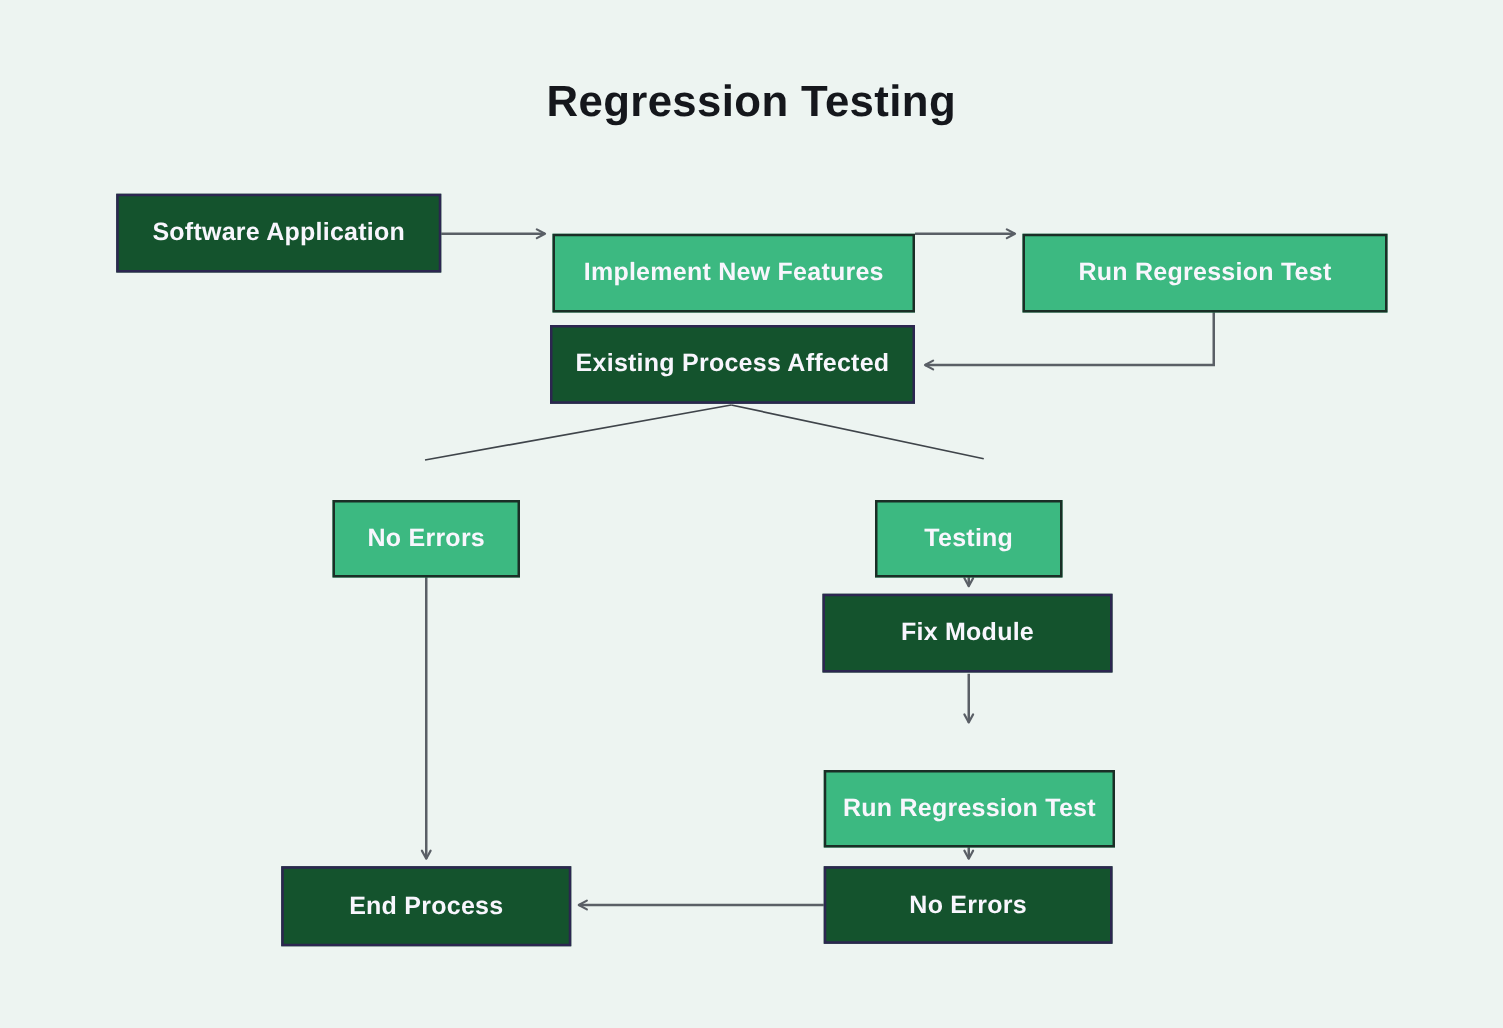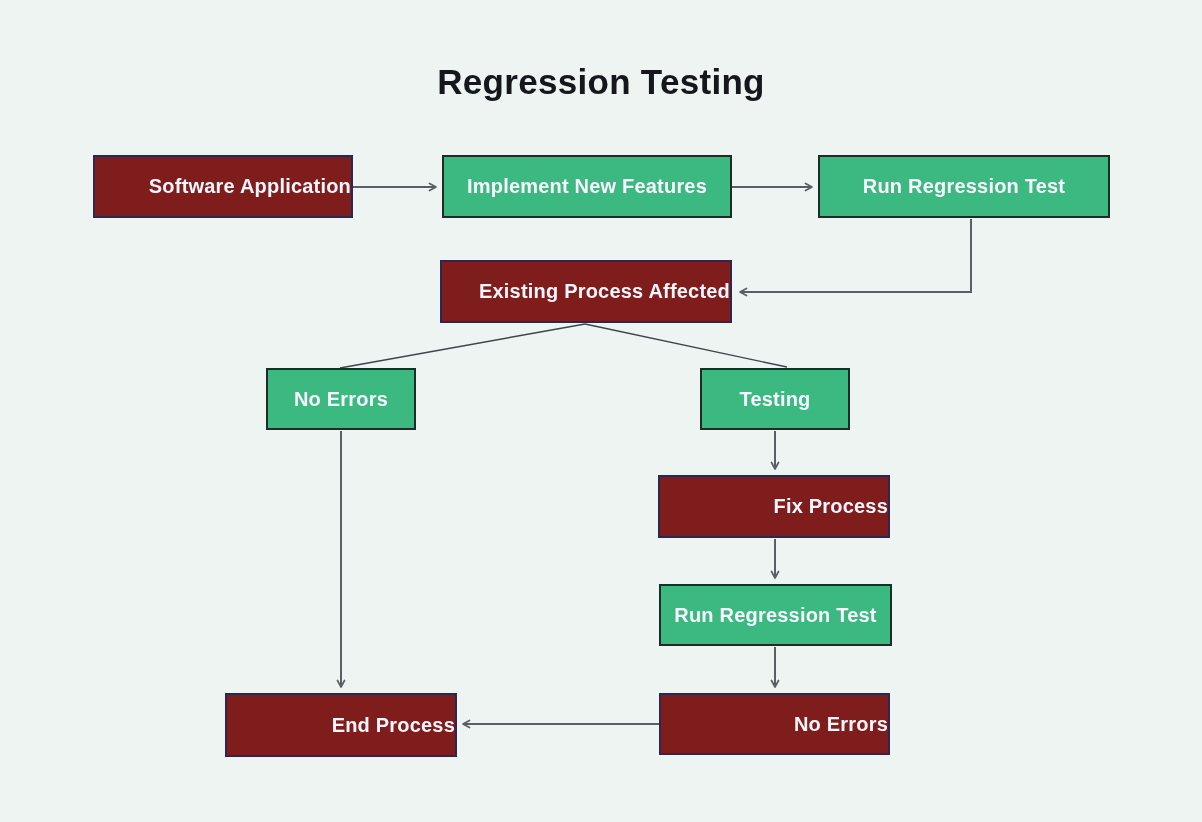--- a/index.html
+++ b/index.html
@@ -40,27 +40,27 @@
     align-items: center;
     justify-content: center;
     box-sizing: border-box;
     font-size: 20px;
     font-weight: 700;
     letter-spacing: 0.2px;
     text-align: center;
     color: #f8f6fd;
   }
   .node.purple {
-    background: #7f1d1d;
+    background: #14532d;
     border: 2px solid #2c2650;
-    justify-content: flex-end;
   }
   .node.green {
     background: #3cb981;
     border: 2px solid #1a2e26;
+    margin-top: 32px;
   }
   
   #n-software-application   { left:  93px; top: 155px; width: 260px; height: 63px; }
   #n-implement-new-features { left: 442px; top: 155px; width: 290px; height: 63px; }
   #n-run-regression-test-1  { left: 818px; top: 155px; width: 292px; height: 63px; }
   #n-existing-module-affected { left: 440px; top: 260px; width: 292px; height: 63px; }
   #n-no-errors-left         { left: 266px; top: 368px; width: 150px; height: 62px; }
   #n-errors                 { left: 700px; top: 368px; width: 150px; height: 62px; }
   #n-fix-errors             { left: 658px; top: 475px; width: 232px; height: 63px; }
   #n-run-regression-test-2  { left: 659px; top: 584px; width: 233px; height: 62px; }
@@ -111,21 +111,21 @@
 
   <div class="node green" id="n-no-errors-left">
     <span>No Errors</span>
   </div>
 
   <div class="node green" id="n-errors">
     <span>Testing</span>
   </div>
 
   <div class="node purple" id="n-fix-errors">
-    <span>Fix Process</span>
+    <span>Fix Module</span>
   </div>
 
   <div class="node green" id="n-run-regression-test-2">
     <span>Run Regression Test</span>
   </div>
 
   <div class="node purple" id="n-no-errors-bottom">
     <span>No Errors</span>
   </div>
 

